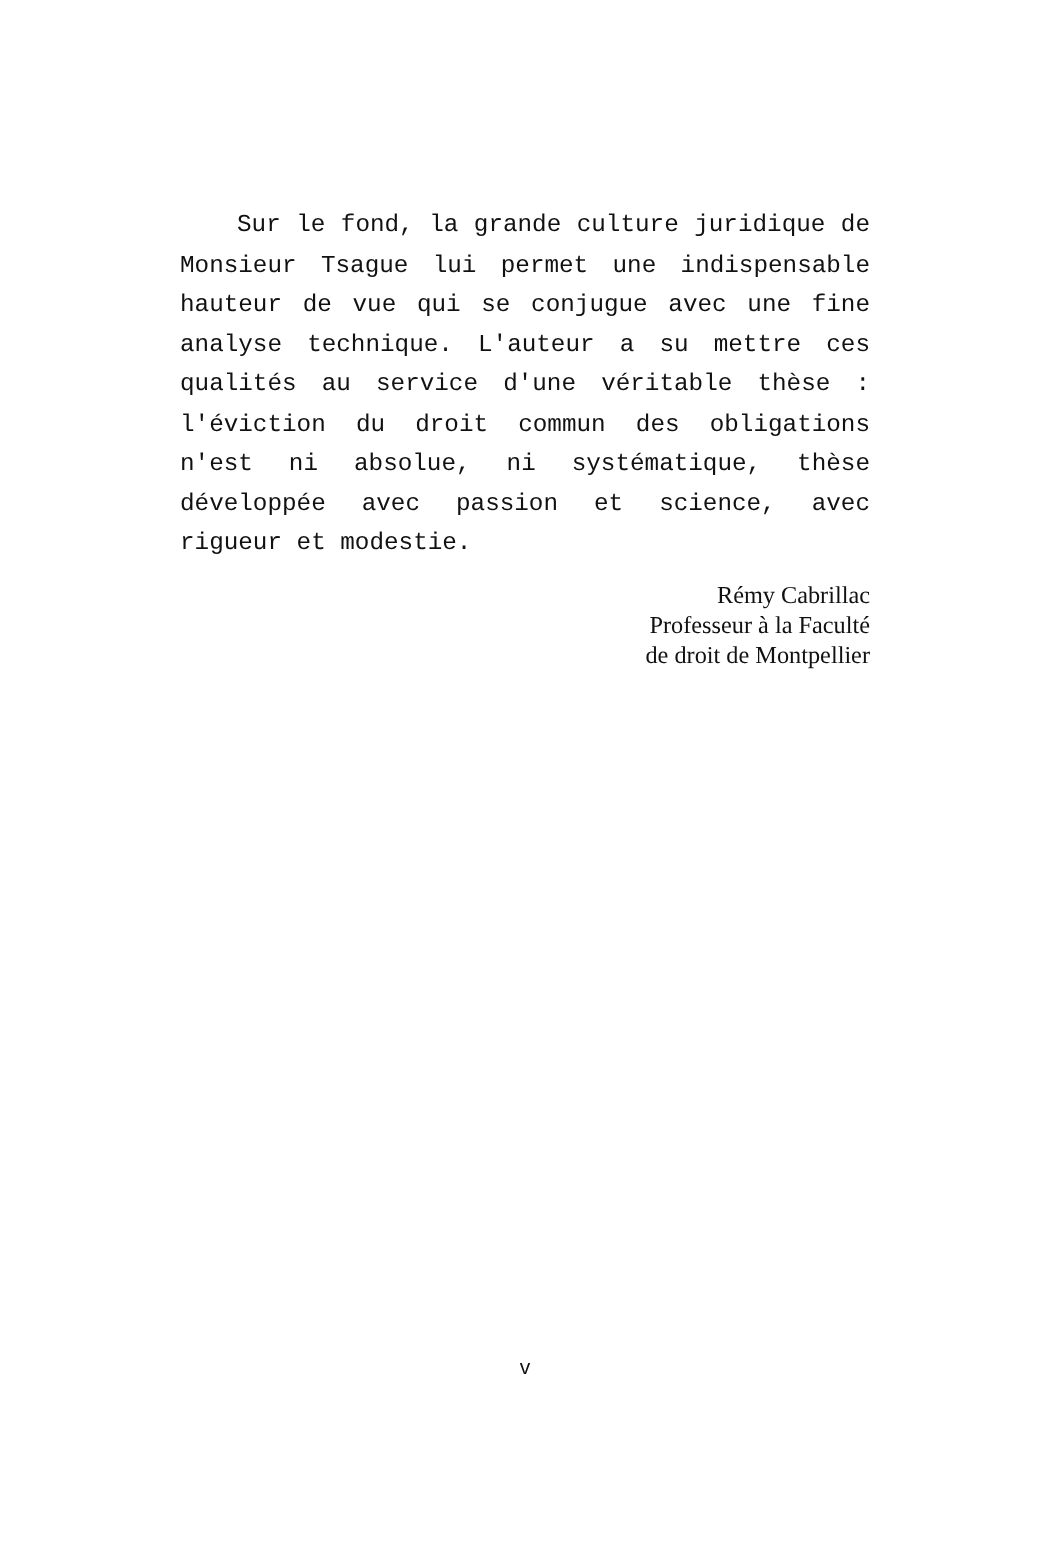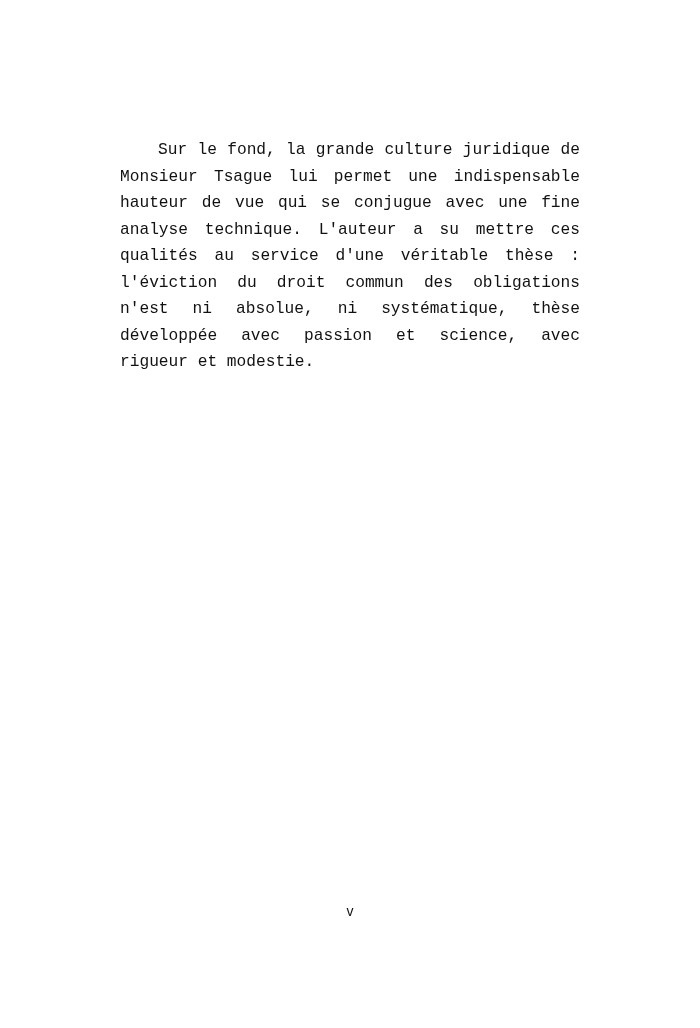--- a/index.html
+++ b/index.html
@@ -14,14 +14,19 @@
   .pagenum { position:absolute; left:0; width:700px; top:903px; text-align:center;
              font-family:"Liberation Sans", sans-serif; font-size:14px; }
 </style>
 </head>
 <body>
 
 <div class="page">
   <div class="text">
     <p class="para">Sur le fond, la grande culture juridique de Monsieur Tsague lui permet une indispensable hauteur de vue qui se conjugue avec une fine analyse technique. L'auteur a su mettre ces qualités au service d'une véritable thèse : l'éviction du droit commun des obligations n'est ni absolue, ni systématique, thèse développée avec passion et science, avec rigueur et modestie.</p>
   </div>
+  <div class="sig">
+    <div>Rémy Cabrillac</div>
+    <div>Professeur à la Faculté</div>
+    <div>de droit de Montpellier</div>
+  </div>
   <div class="pagenum">v</div>
 </div>
 
 </body></html>

